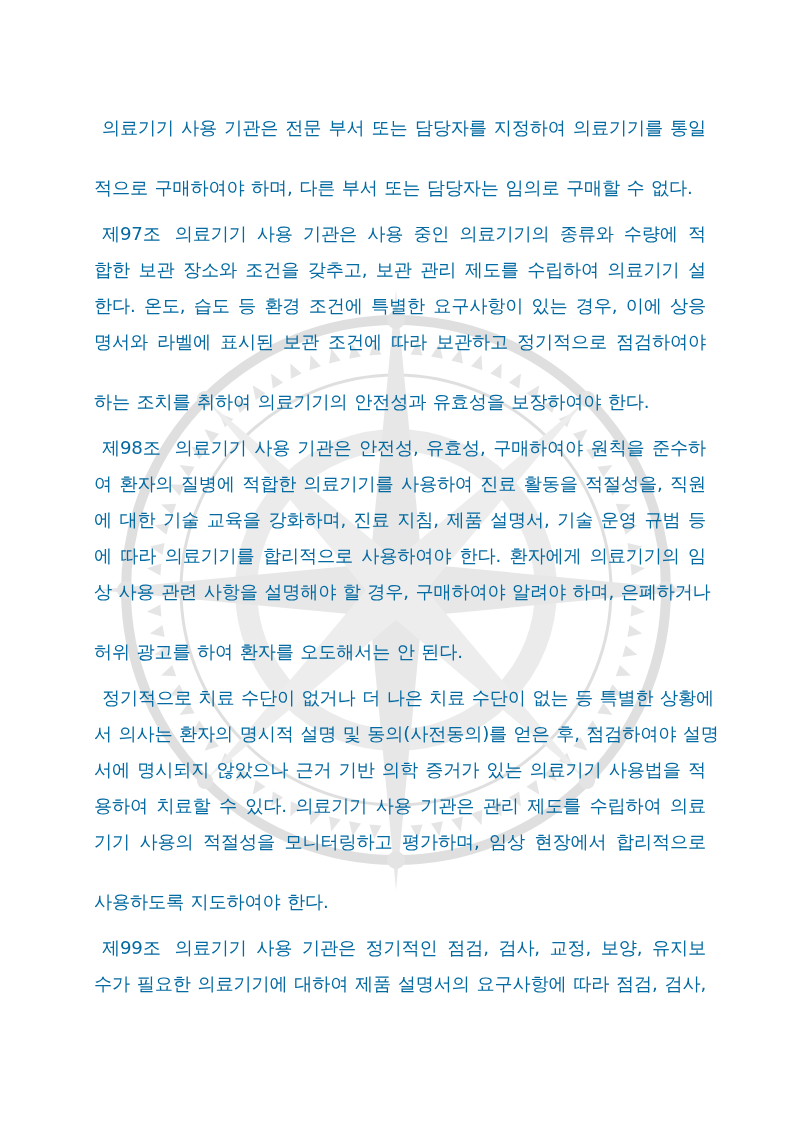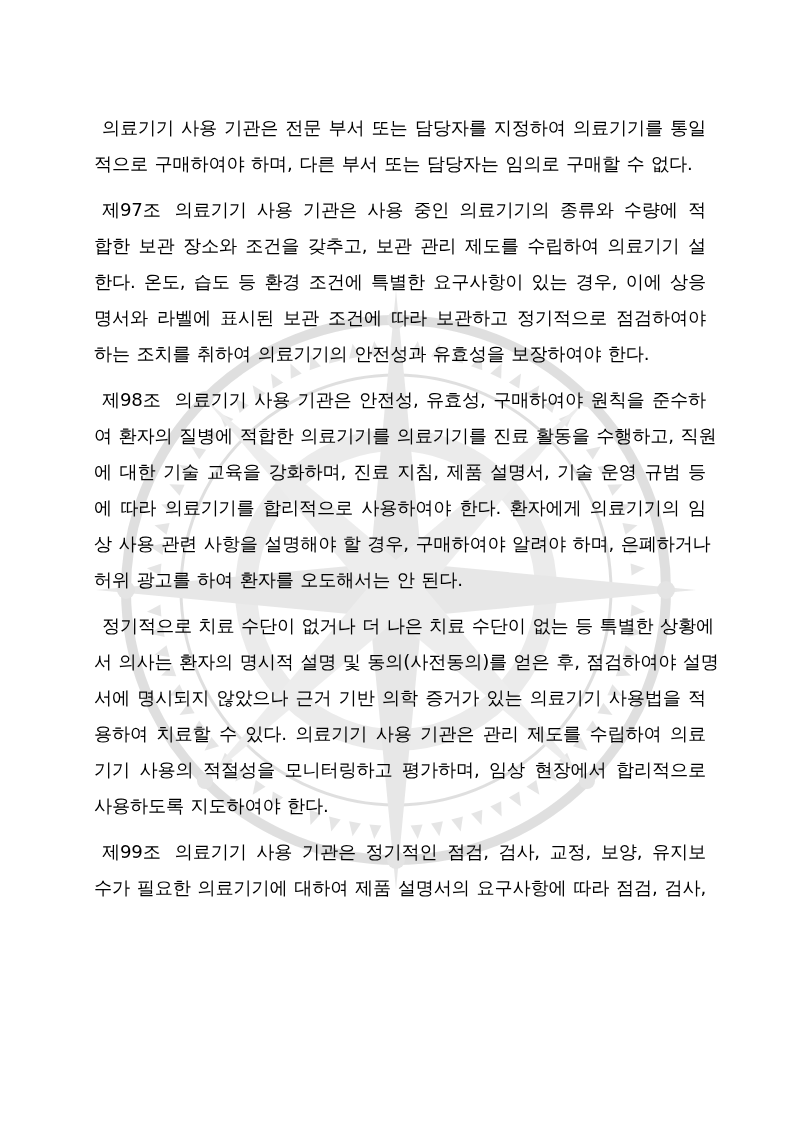--- a/index.html
+++ b/index.html
@@ -8,29 +8,29 @@
     position: absolute; left: 0; top: 0; width: 793px; height: 1122px;
     background: #ffffff;
   }
   .watermark {
     position: absolute; left: 96px; top: 290px; width: 600px; height: 600px;
     opacity: 0.42; pointer-events: none;
   }
   .content {
     position: absolute; left: 94px; top: 113px; width: 612px;
     font-family: "DejaVu Sans", "Liberation Sans", sans-serif;
-    font-size: 18.2px; color: #000000;
+    font-size: 18.2px; color: #0369a1;
   }
   .para { margin: 0 0 10px 0; }
   .line {
     display: block; height: 36px; line-height: 30px;
     white-space: nowrap; text-align: justify; text-align-last: justify;
     letter-spacing: -0.2px; word-spacing: 1px;
   }
-  .line.last { text-align-last: left; }
+  .line.last { text-align-last: left; margin-top: 24px; }
   .line.first { padding-left: 8px; }
   .art-no { margin-right: 14px; }
 </style>
 </head>
 <body>
 
 <div class="page">
 
   <svg class="watermark" viewBox="0 0 600 600" xmlns="http://www.w3.org/2000/svg">
     <defs>
@@ -155,21 +155,21 @@
       <span class="line first"><span class="art-no">제97조</span><span>의료기기 사용 기관은 사용 중인 의료기기의 종류와 수량에 적</span></span>
       <span class="line">합한 보관 장소와 조건을 갖추고, 보관 관리 제도를 수립하여 의료기기 설</span>
       <span class="line">한다. 온도, 습도 등 환경 조건에 특별한 요구사항이 있는 경우, 이에 상응</span>
       <span class="line">명서와 라벨에 표시된 보관 조건에 따라 보관하고 정기적으로 점검하여야</span>
       <span class="line last">하는 조치를 취하여 의료기기의 안전성과 유효성을 보장하여야 한다.</span>
     </div>
 
 
     <div class="para">
       <span class="line first"><span class="art-no">제98조</span><span>의료기기 사용 기관은 안전성, 유효성, 구매하여야 원칙을 준수하</span></span>
-      <span class="line">여 환자의 질병에 적합한 의료기기를 의료기기를 진료 활동을 수행하고, 직원</span>
+      <span class="line">여 환자의 질병에 적합한 의료기기를 사용하여 진료 활동을 적절성을, 직원</span>
       <span class="line">에 대한 기술 교육을 강화하며, 진료 지침, 제품 설명서, 기술 운영 규범 등</span>
       <span class="line">에 따라 의료기기를 합리적으로 사용하여야 한다. 환자에게 의료기기의 임</span>
       <span class="line">상 사용 관련 사항을 설명해야 할 경우, 구매하여야 알려야 하며, 은폐하거나</span>
       <span class="line last">허위 광고를 하여 환자를 오도해서는 안 된다.</span>
     </div>
 
     <div class="para">
       <span class="line first">정기적으로 치료 수단이 없거나 더 나은 치료 수단이 없는 등 특별한 상황에</span>
       <span class="line">서 의사는 환자의 명시적 설명 및 동의(사전동의)를 얻은 후, 점검하여야 설명</span>
       <span class="line">서에 명시되지 않았으나 근거 기반 의학 증거가 있는 의료기기 사용법을 적</span>

